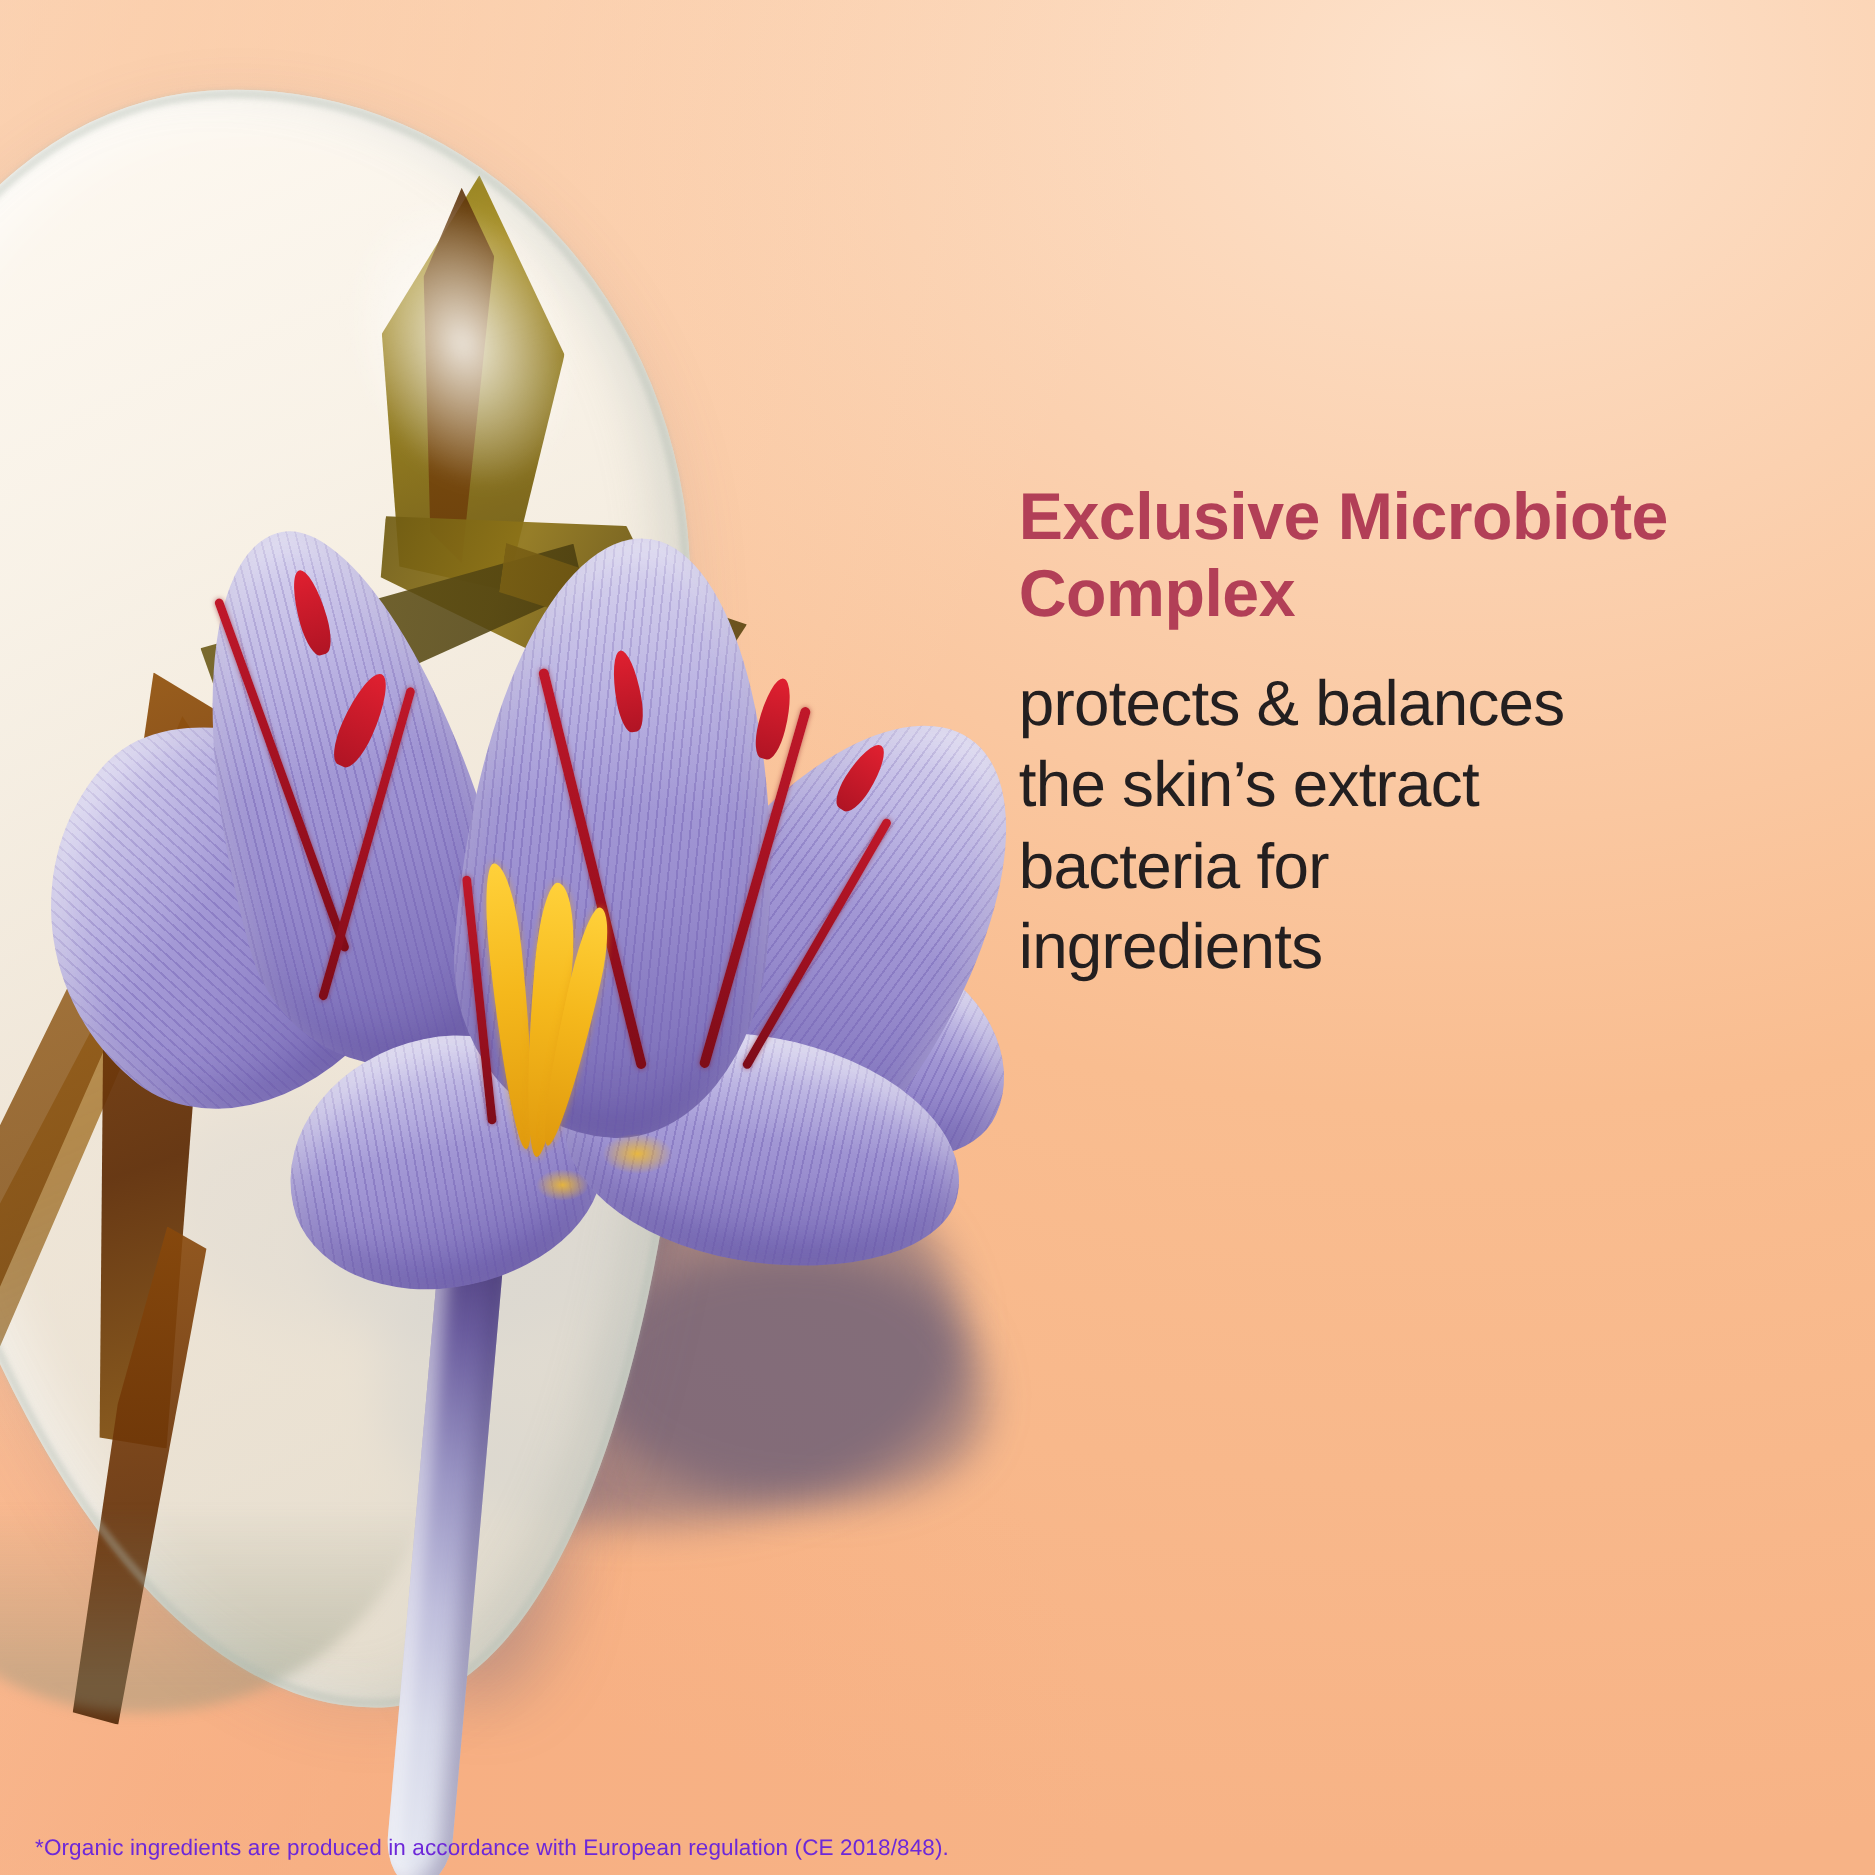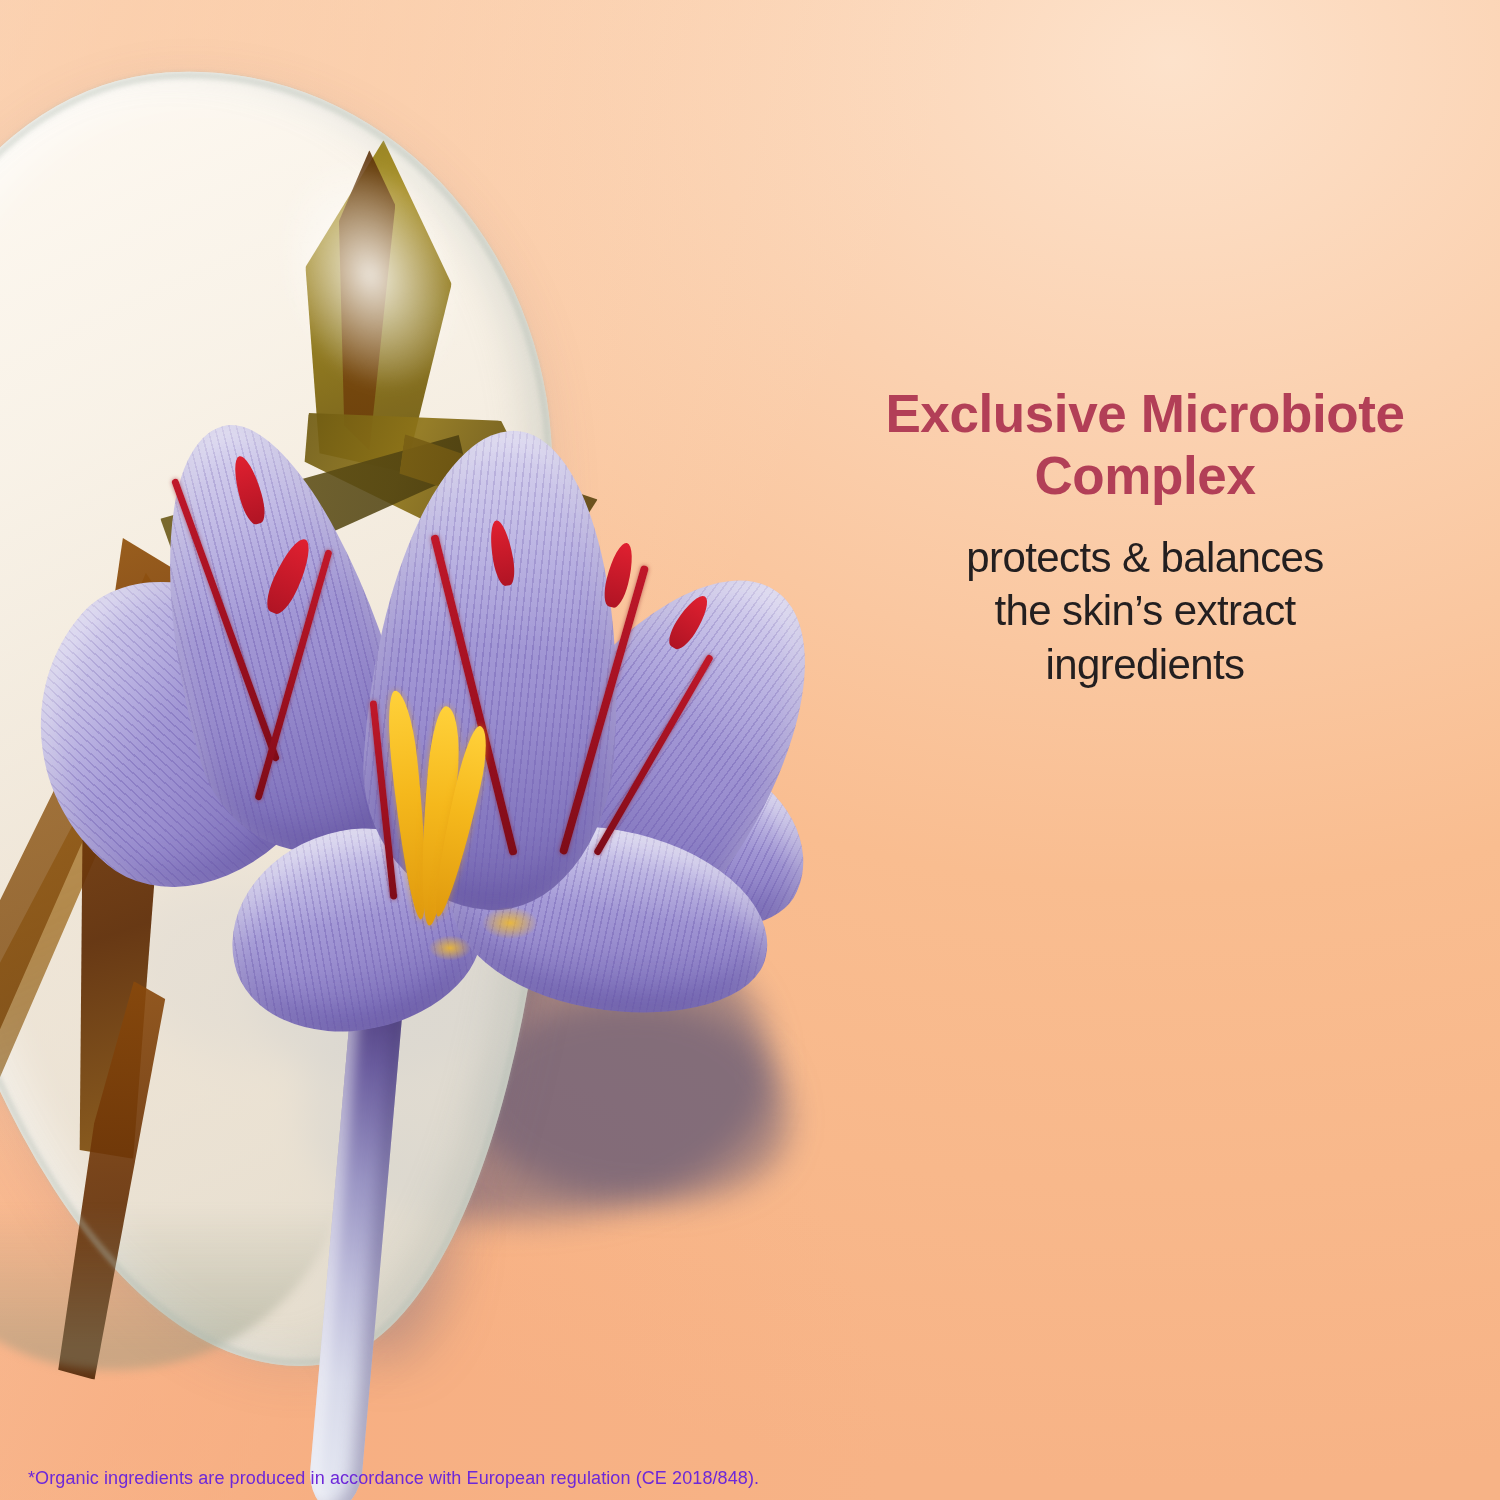--- a/index.html
+++ b/index.html
@@ -313,41 +313,40 @@
   }
   .pl1 { left: 470px; top: 900px; width: 80px; height: 46px; }
   .pl2 { left: 420px; top: 930px; width: 60px; height: 36px; }
 
   
   .copy {
     position: absolute;
     left: 815px;
     top: 383px;
     width: 660px;
-    text-align: center;
   }
   .headline {
     color: #B23F57;
     font-size: 53px;
     font-weight: 700;
     line-height: 1.17;
     letter-spacing: -0.4px;
     margin: 0;
   }
   .subhead {
     color: #B85567;
     font-size: 47px;
     font-weight: 300;
     line-height: 1.17;
     letter-spacing: -0.2px;
     margin: 5px 0 0 0;
   }
   .bodycopy {
     color: #231F20;
-    font-size: 42px;
+    font-size: 51px;
     font-weight: 300;
     line-height: 1.27;
     letter-spacing: -0.6px;
     margin: 24px 0 16px 0;
   }
   .bodycopy .ln { display: block; }
 
   .footnote {
     position: absolute;
     left: 28px;
@@ -421,19 +420,20 @@
   </div>
 
   <div class="copy">
     <div class="headline">
       <span class="ln">Exclusive</span>
       <span class="ln">Microbiote Complex</span>
     </div>
     <div class="bodycopy">
       <span class="ln">protects &amp; balances</span>
       <span class="ln">the skin’s extract</span>
+      <span class="ln">bacteria for</span>
       <span class="ln">ingredients</span>
     </div>
   </div>
 
   <div class="footnote">*Organic ingredients are produced in accordance with European regulation (CE 2018/848).</div>
 
 </div>
 
 </body></html>

